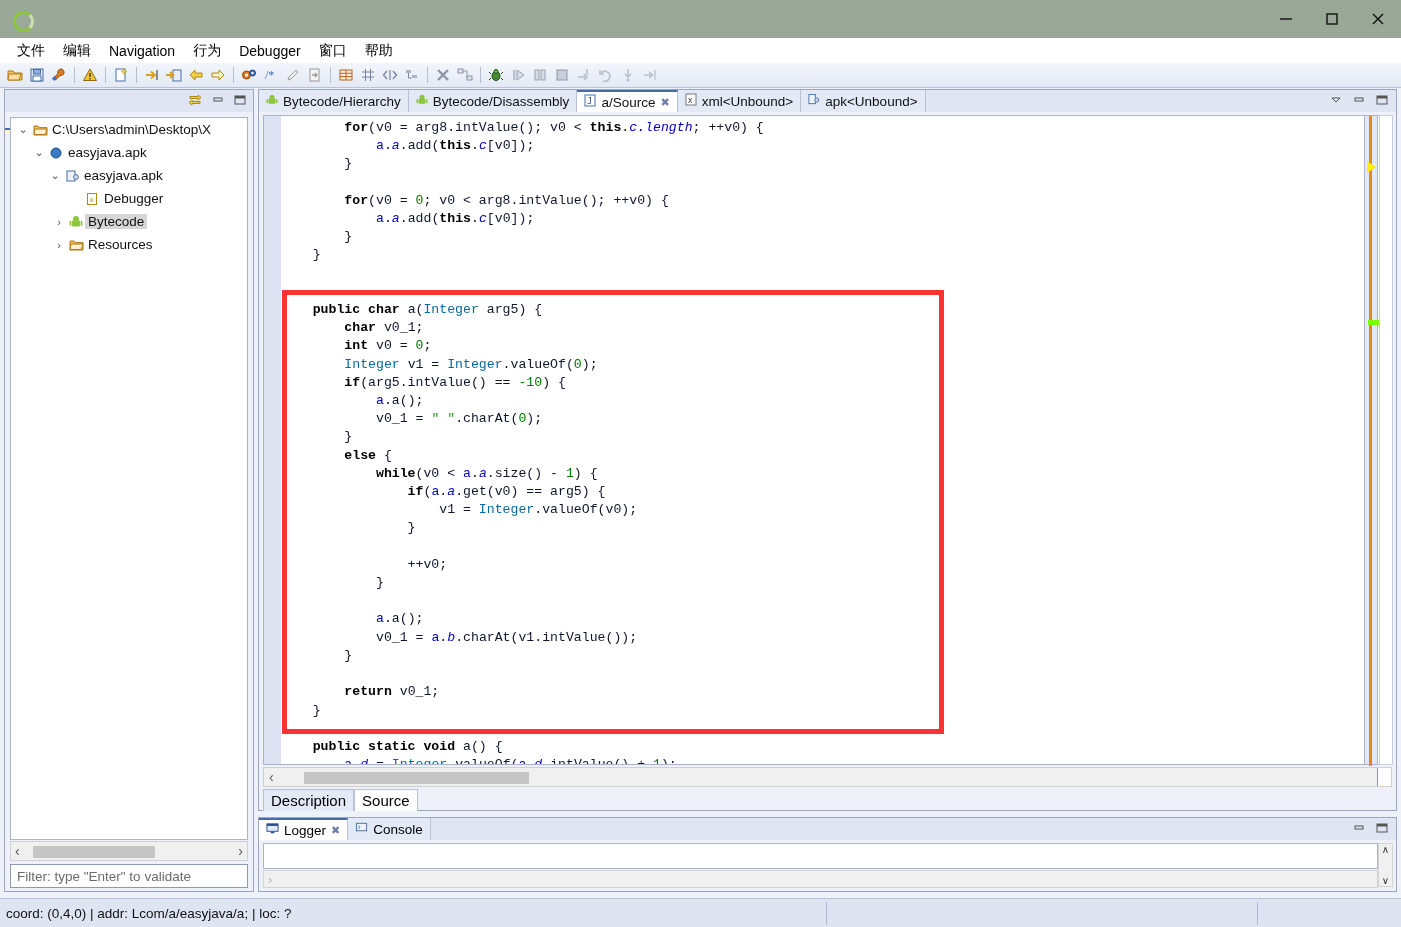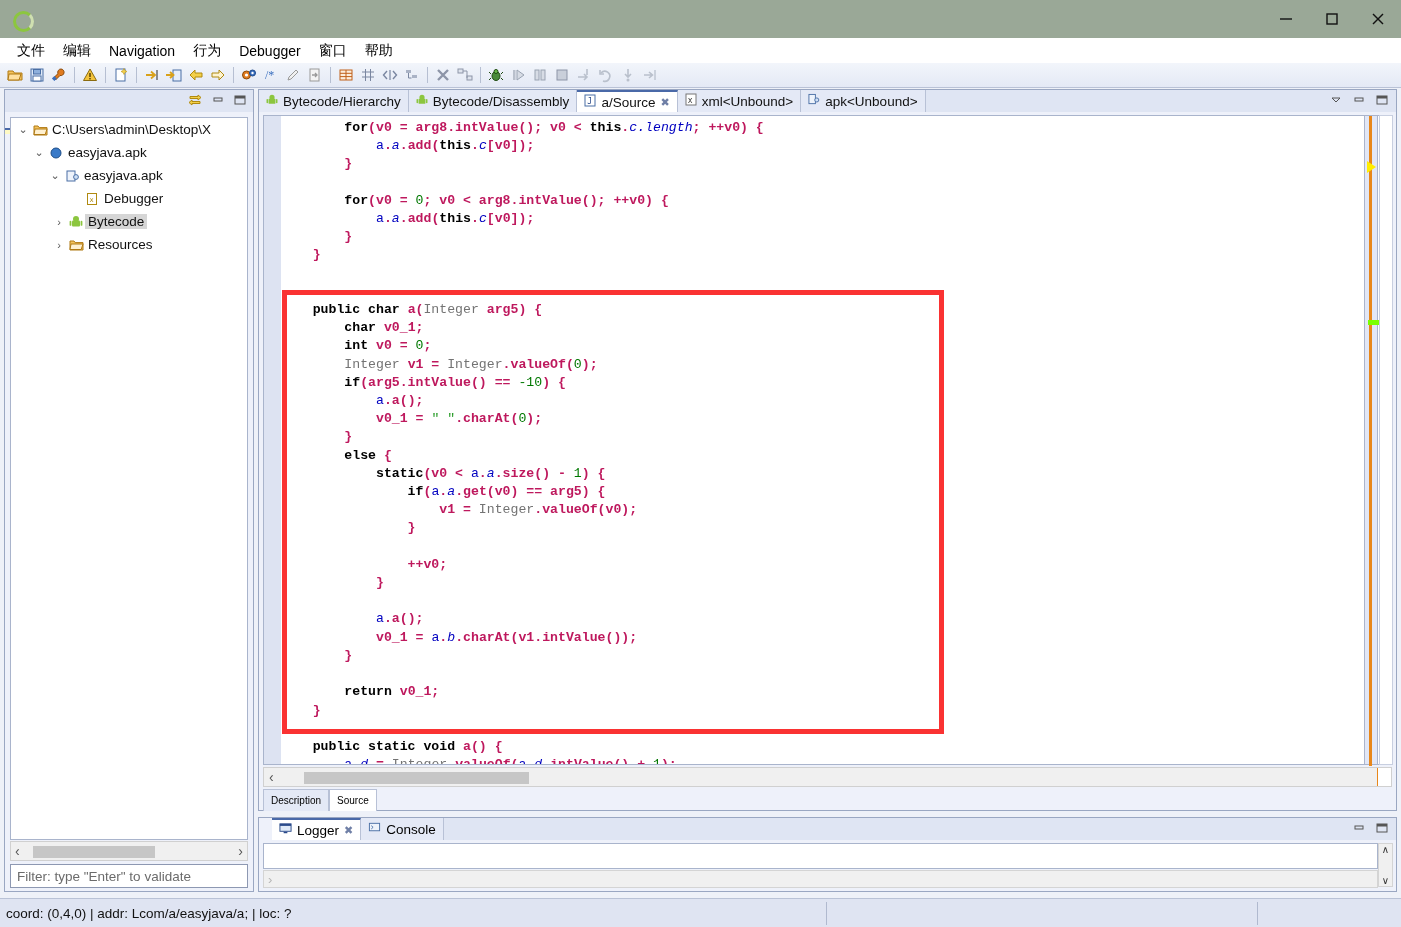--- a/index.html
+++ b/index.html
@@ -149,26 +149,26 @@
   pre.code {
     position:absolute; left:17px; top:0; margin:0;
     font-family: "Liberation Mono", "DejaVu Sans Mono", monospace;
     font-size: 13.2px;
     line-height: 18.2px;
     color:#000;
     padding: 3px 0 0 0;
     white-space: pre;
   }
   .kw { color:#000000; font-weight:bold; }
-  .typ { color:#737373; }
+  .typ { color:#0369a1; }
   .num { color:#007800; }
   .str { color:#2a9d2a; }
   .fld { color:#0000c0; font-style: italic; }
   .ident { color:#0000c0; }
-  .plain { color:#be185d;font-weight:bold; }
+  .plain { color:#0f172a; }
 
   .redbox {
     position:absolute; left:18px; top:174px; width:662px; height:444px;
     border: 5px solid #fa3232;
     pointer-events:none;
   }
 
   
   .marker-bar {
     position:absolute; right:18px; top:25px; width:14px; height:650px;
@@ -201,29 +201,29 @@
   }
   .code-hscroll .corner {
     position:absolute; right:0; top:0; width:14px; height:18px;
     background:#ffffff; border-left:1px solid #e8871a;
   }
 
   .ed-bottom-tabs {
     position:absolute; left:4px; top:699px; height:22px; display:flex; align-items:stretch;
   }
   .ed-btab {
-    padding: 0 7px; display:flex; align-items:center; font-size:10px;
+    padding: 0 7px; display:flex; align-items:center; font-size:15px;
     background:#e4e9f6; border:1px solid #b8c1d6; border-bottom:none;
   }
   .ed-btab.active { background:#ffffff; }
 
   
   .logger {
     position:absolute; left:258px; top:817px; width:1139px; height:75px;
-    background:#eef1fa; border:1px solid #9aa7c2;padding-left:13px;
+    background:#eef1fa; border:1px solid #9aa7c2;
   }
   .lg-tabrow { height:22px; display:flex; align-items:stretch; background:#dfe5f3; }
   .lg-tab {
     display:flex; align-items:center; gap:5px; padding:0 7px; font-size:13.5px;
     background:#e4e9f6; border-right:1px solid #b8c1d6;
   }
   .lg-tab.active { background:#ffffff; border-top:2px solid #4a69a8; }
   .lg-tab .close-x { font-size:11px; color:#6f7fa6; }
   .lg-tools { margin-left:auto; display:flex; align-items:center; gap:9px; padding:0 7px; }
   .lg-body {
@@ -668,21 +668,21 @@
 
 <span class="kw">    public char </span><span class="plain">a(</span><span class="typ">Integer</span><span class="plain"> arg5) {</span>
 <span class="kw">        char </span><span class="plain">v0_1;</span>
 <span class="kw">        int </span><span class="plain">v0 = </span><span class="num">0</span><span class="plain">;</span>
 <span class="typ">        Integer</span><span class="plain"> v1 = </span><span class="typ">Integer</span><span class="plain">.valueOf(</span><span class="num">0</span><span class="plain">);</span>
 <span class="kw">        if</span><span class="plain">(arg5.intValue() == </span><span class="num">-10</span><span class="plain">) {</span>
 <span class="ident">            a</span><span class="plain">.a();</span>
 <span class="plain">            v0_1 = </span><span class="str">" "</span><span class="plain">.charAt(</span><span class="num">0</span><span class="plain">);</span>
 <span class="plain">        }</span>
 <span class="kw">        else</span><span class="plain"> {</span>
-<span class="kw">            static</span><span class="plain">(v0 &lt; </span><span class="ident">a</span><span class="plain">.</span><span class="fld">a</span><span class="plain">.size() - </span><span class="num">1</span><span class="plain">) {</span>
+<span class="kw">            while</span><span class="plain">(v0 &lt; </span><span class="ident">a</span><span class="plain">.</span><span class="fld">a</span><span class="plain">.size() - </span><span class="num">1</span><span class="plain">) {</span>
 <span class="kw">                if</span><span class="plain">(</span><span class="ident">a</span><span class="plain">.</span><span class="fld">a</span><span class="plain">.get(v0) == arg5) {</span>
 <span class="plain">                    v1 = </span><span class="typ">Integer</span><span class="plain">.valueOf(v0);</span>
 <span class="plain">                }</span>
 
 <span class="plain">                ++v0;</span>
 <span class="plain">            }</span>
 
 <span class="ident">            a</span><span class="plain">.a();</span>
 <span class="plain">            v0_1 = </span><span class="ident">a</span><span class="plain">.</span><span class="fld">b</span><span class="plain">.charAt(v1.intValue());</span>
 <span class="plain">        }</span>

